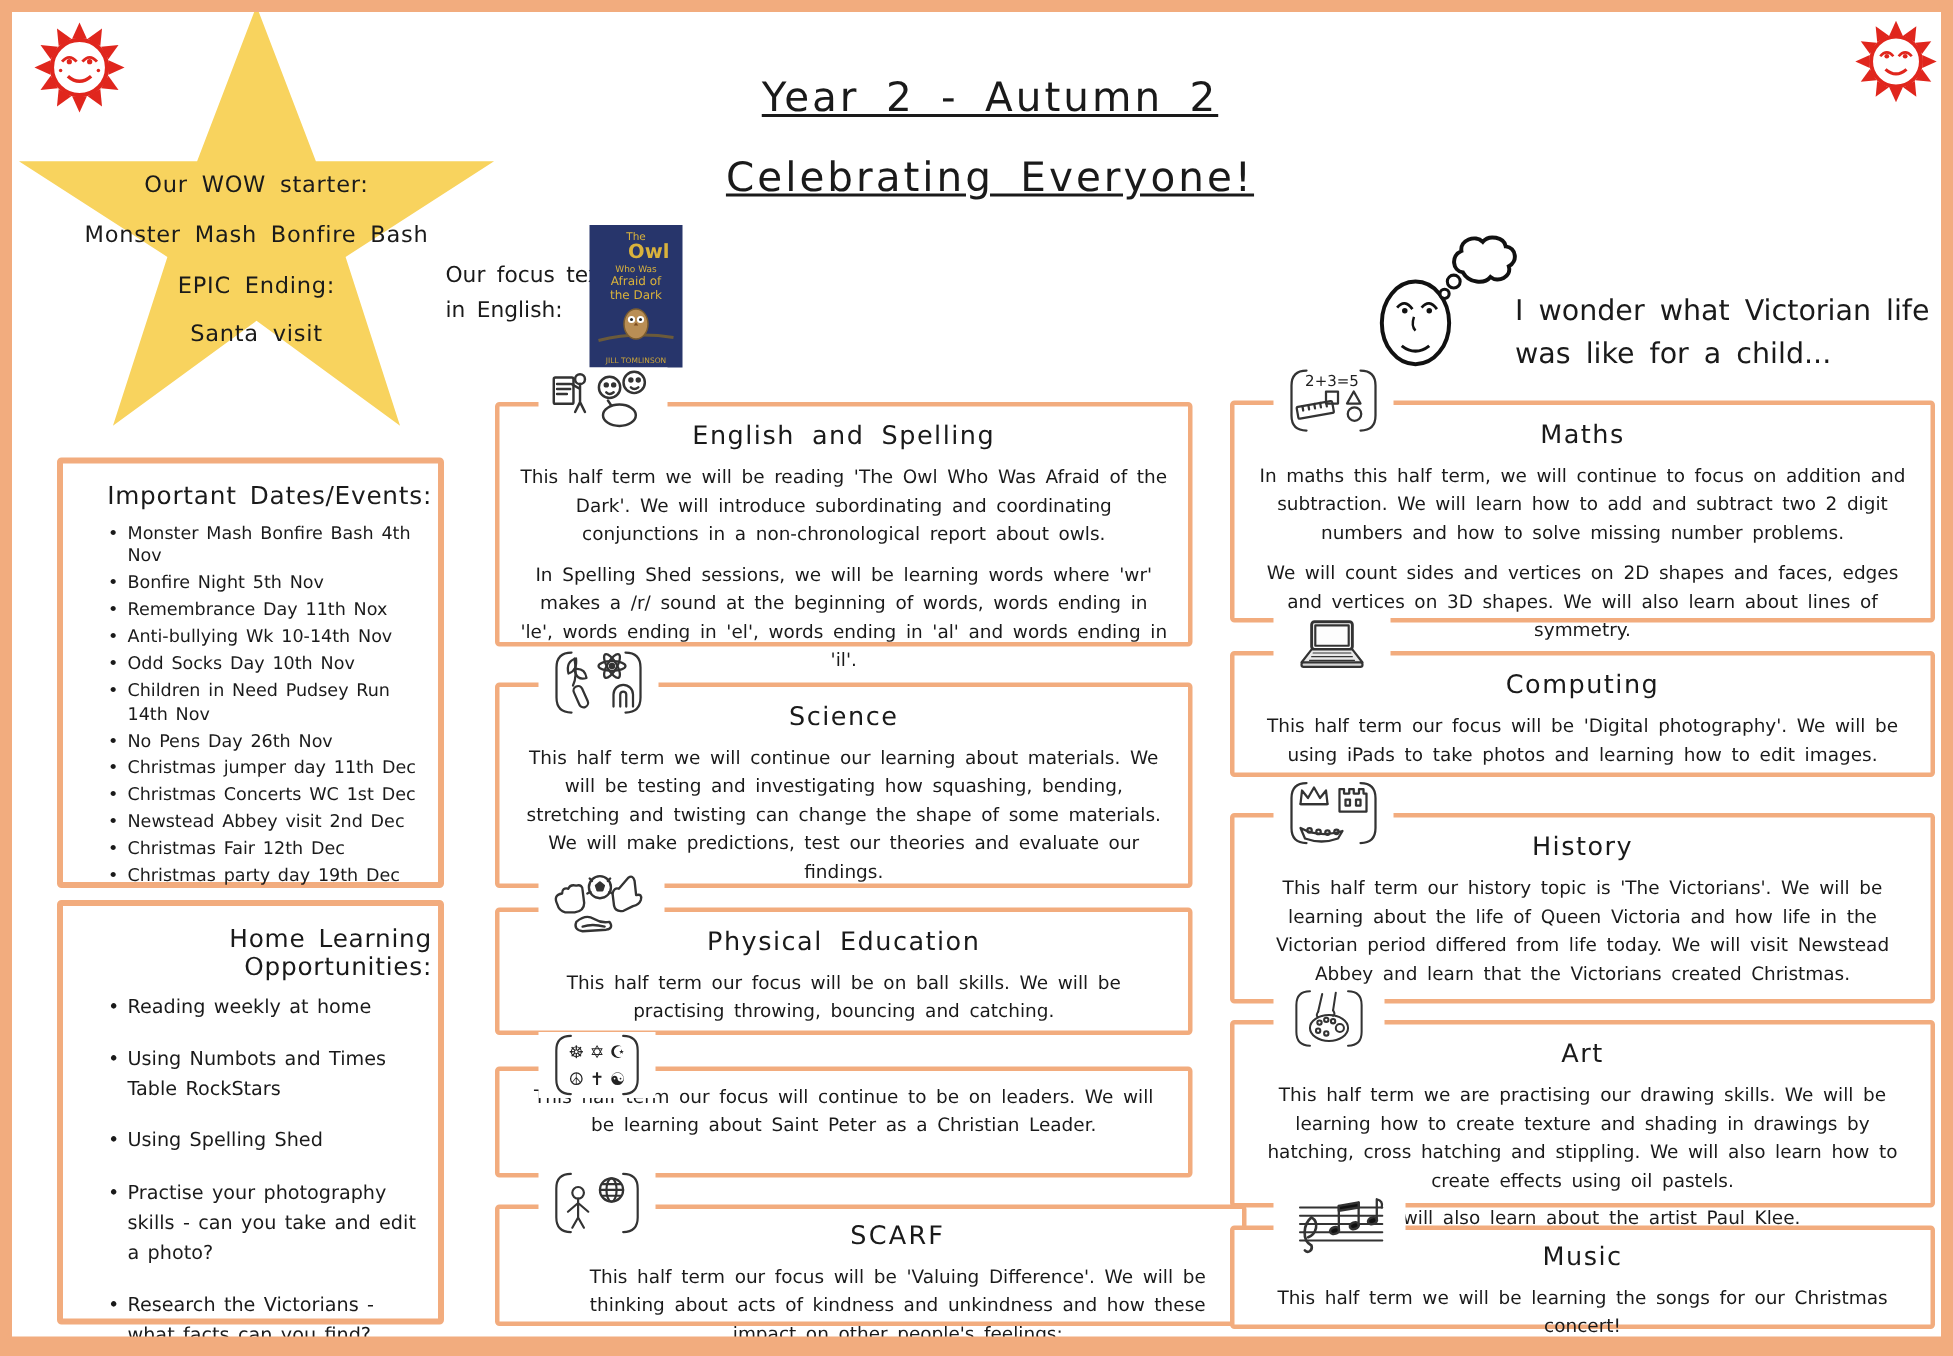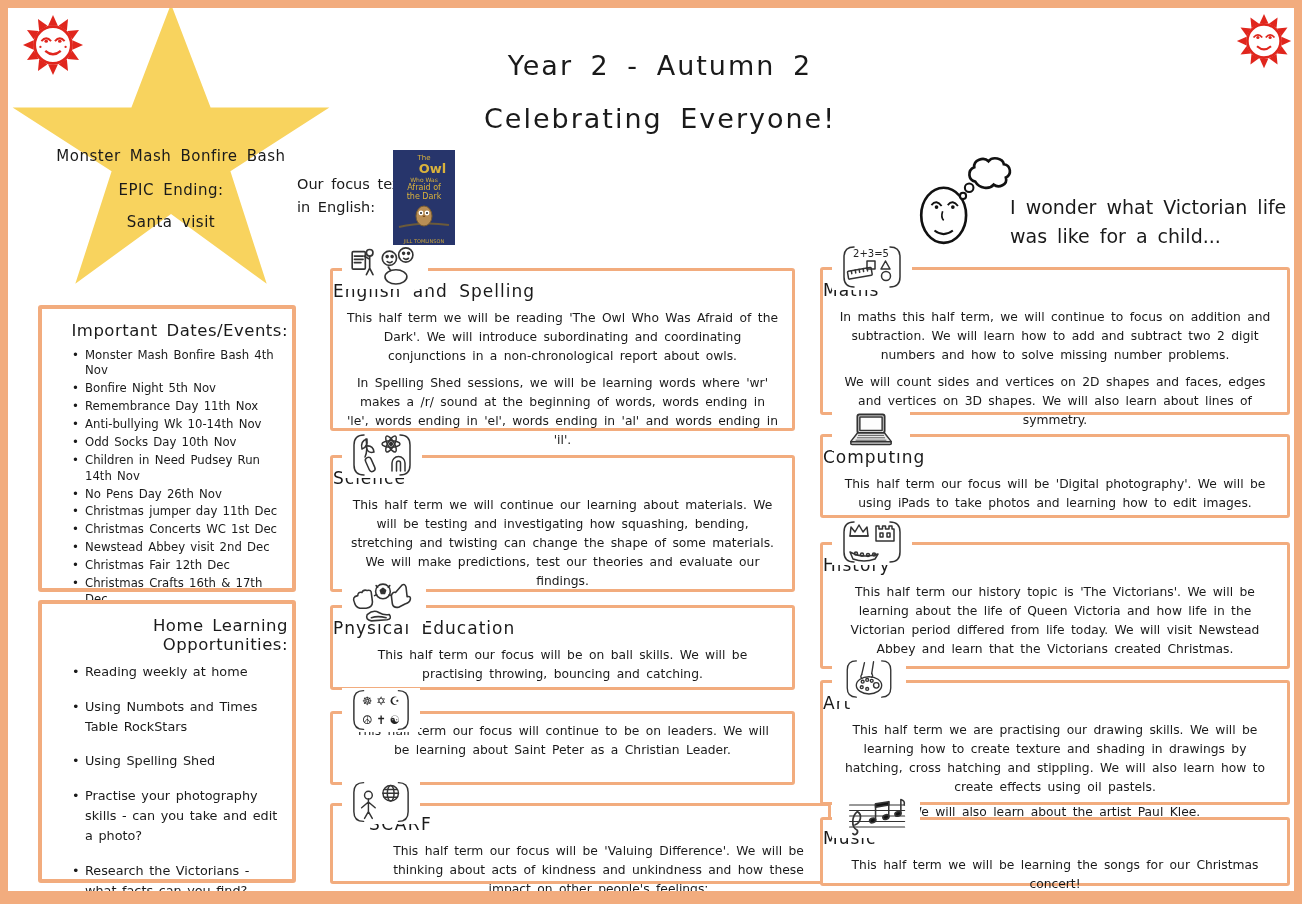--- a/index.html
+++ b/index.html
@@ -2,21 +2,21 @@
 <html><head>
 <meta charset="utf-8">
 <style>
   html,body{margin:0;padding:0;background:#fff;}
   #page{position:relative;width:1302px;height:904px;background:#fff;overflow:hidden;
         font-family:"DejaVu Sans",sans-serif;color:#1a1a1a;}
   .frame{position:absolute;inset:0;border:8px solid #F2AC7E;border-bottom-width:13px;z-index:6;pointer-events:none;}
   .abs{position:absolute;}
 
   .main-title{position:absolute;left:400px;top:52px;width:520px;text-align:center;
-              font-size:27px;letter-spacing:2px;word-spacing:7px;line-height:1.0;}
+              font-size:27px;letter-spacing:2px;word-spacing:7px;line-height:1.0;text-decoration:underline;}
   .main-title .t2{margin-top:26px;}
 
   .star-wrap{position:absolute;left:6px;top:4px;width:330px;height:292px;}
   .star-wrap svg{position:absolute;left:0;top:0;width:100%;height:100%;}
   .star-text{position:absolute;left:0;width:330px;text-align:center;font-size:15px;word-spacing:4px;letter-spacing:.5px;}
 
   .focus-label{position:absolute;left:297px;top:173px;font-size:14.5px;line-height:1.6;word-spacing:3px;}
   .book{position:absolute;left:393px;top:150px;width:62px;height:95px;background:#27356B;
         color:#D9B23C;text-align:center;overflow:hidden;}
   .book .bt1{font-size:7px;margin-top:4px;}
@@ -35,22 +35,22 @@
 
   .obox{position:absolute;border:4px solid #F2AC7E;border-radius:3px;background:#fff;z-index:1;}
   .obox h3{text-align:right;font-size:16.5px;margin:12px 4px 8px;font-weight:normal;letter-spacing:.5px;word-spacing:3px;}
   ul.blist{list-style:none;margin:0;padding:0 8px 0 30px;}
   ul.blist li{position:relative;padding-left:13px;word-spacing:1.5px;}
   ul.blist li::before{content:"\2022";position:absolute;left:0;}
   ul.dlist li{font-size:11.7px;line-height:1.32;margin-bottom:2.5px;}
   ul.hlist li{font-size:12.8px;line-height:1.55;margin-bottom:15px;}
 
   .sbox{position:absolute;border:3px solid #F2AC7E;border-radius:3px;background:#fff;z-index:1;}
-  .sicon{position:absolute;top:-26px;left:9px;background:#fff;padding:0 8px;z-index:2;line-height:0;}
-  .stitle{font-size:17px;margin-top:10px;letter-spacing:1px;word-spacing:5px;}
+  .sicon{position:absolute;top:-26px;left:26px;background:#fff;padding:0 8px;z-index:2;line-height:0;}
+  .stitle{text-align:center;font-size:17px;margin-top:10px;letter-spacing:1px;word-spacing:5px;}
   .sbody{text-align:center;font-size:12.3px;line-height:1.55;margin:8px 13px 0;word-spacing:2.5px;}
 
   .icon-line{stroke:#333;fill:none;stroke-width:1.5;stroke-linecap:round;stroke-linejoin:round;}
 </style>
 </head>
 <body>
 
 <div id="page">
   <div class="frame"></div>
 
@@ -78,20 +78,21 @@
       <circle cx="19" cy="34" r="1.2" fill="#E0261D"></circle>
       <circle cx="45" cy="34" r="1.2" fill="#E0261D"></circle>
       <path d="M24,38 q8,7 16,0" stroke="#E0261D" stroke-width="2.4" fill="none"></path>
     </svg>
   </div>
 
   <div class="star-wrap">
     <svg viewBox="0 0 100 96" preserveAspectRatio="none">
       <polygon points="50,0 62,34 98,34 68,55 79,92 50,69 21,92 32,55 2,34 38,34" fill="#F8D35E"></polygon>
     </svg>
+    <div class="star-text" style="top:110px;">Our WOW starter:</div>
     <div class="star-text" style="top:143px;">Monster Mash Bonfire Bash</div>
     <div class="star-text" style="top:177px;">EPIC Ending:</div>
     <div class="star-text" style="top:209px;">Santa visit</div>
   </div>
 
   <div class="main-title">
     <div class="t1">Year 2 - Autumn 2</div>
     <div class="t2">Celebrating Everyone!</div>
   </div>
 
@@ -169,21 +170,20 @@
         <li>Bonfire Night 5th Nov</li>
         <li>Remembrance Day 11th Nox</li>
         <li>Anti-bullying Wk 10-14th Nov</li>
         <li>Odd Socks Day 10th Nov</li>
         <li>Children in Need Pudsey Run 14th Nov</li>
         <li>No Pens Day 26th Nov</li>
         <li>Christmas jumper day 11th Dec</li>
         <li>Christmas Concerts WC 1st Dec</li>
         <li>Newstead Abbey visit 2nd Dec</li>
         <li>Christmas Fair 12th Dec</li>
-        <li>Christmas Crafts 16th &amp; 17th Dec</li>
         <li>Christmas party day 19th Dec</li>
       </ul>
   </div>
 
   <div class="obox" style="left:38px;top:600px;width:250px;height:275px;">
     <h3>Home Learning Opportunities:</h3>
     <ul class="blist hlist">
         <li>Reading weekly at home</li>
         <li>Using Numbots and Times Table RockStars</li>
         <li>Using Spelling Shed</li>

